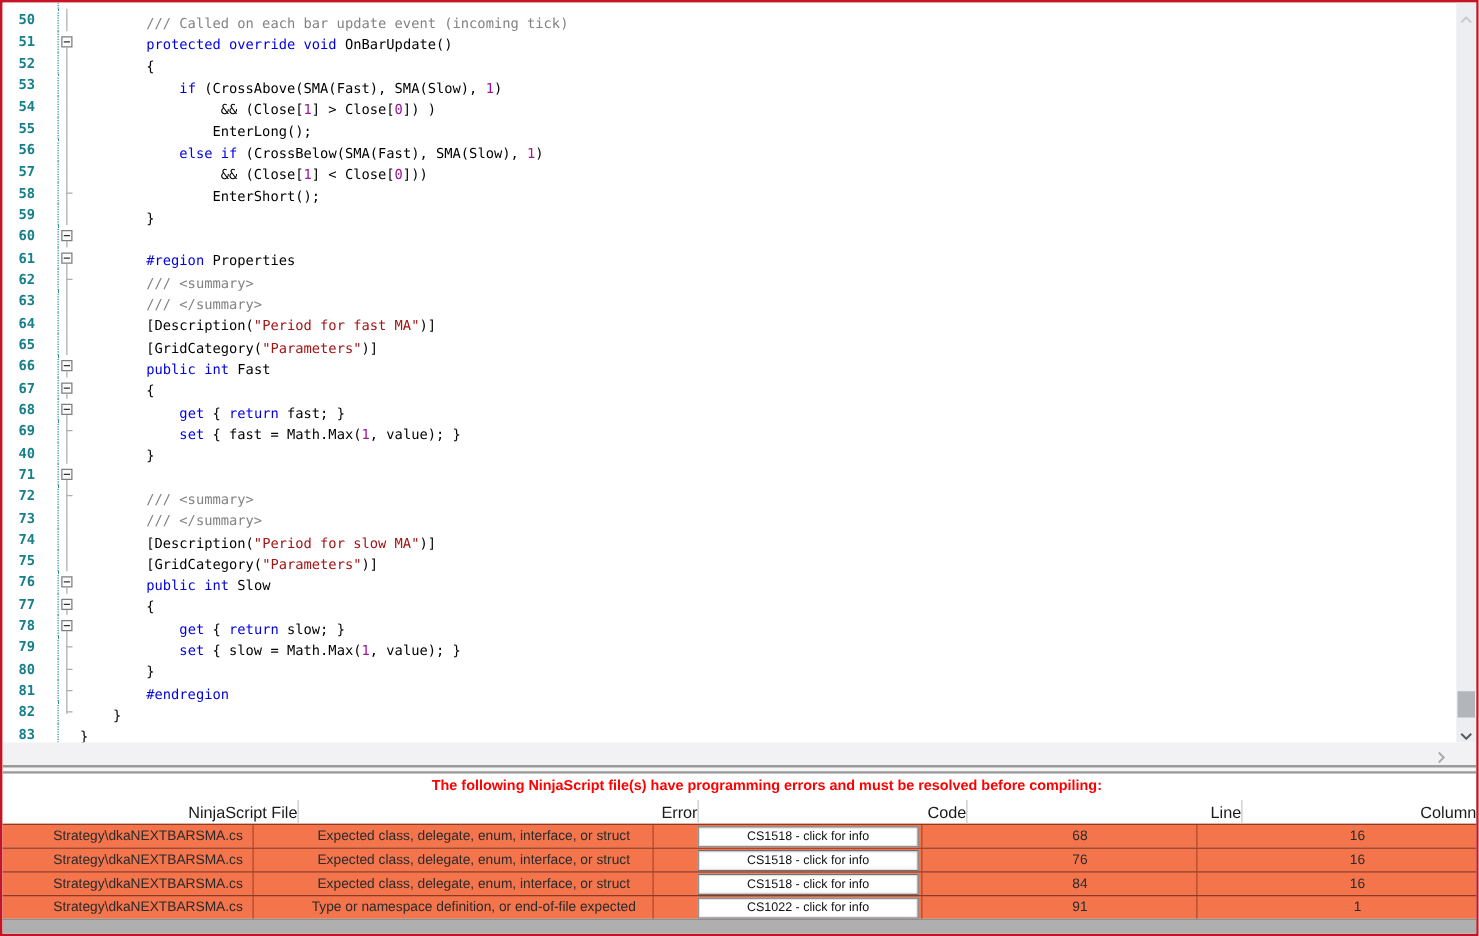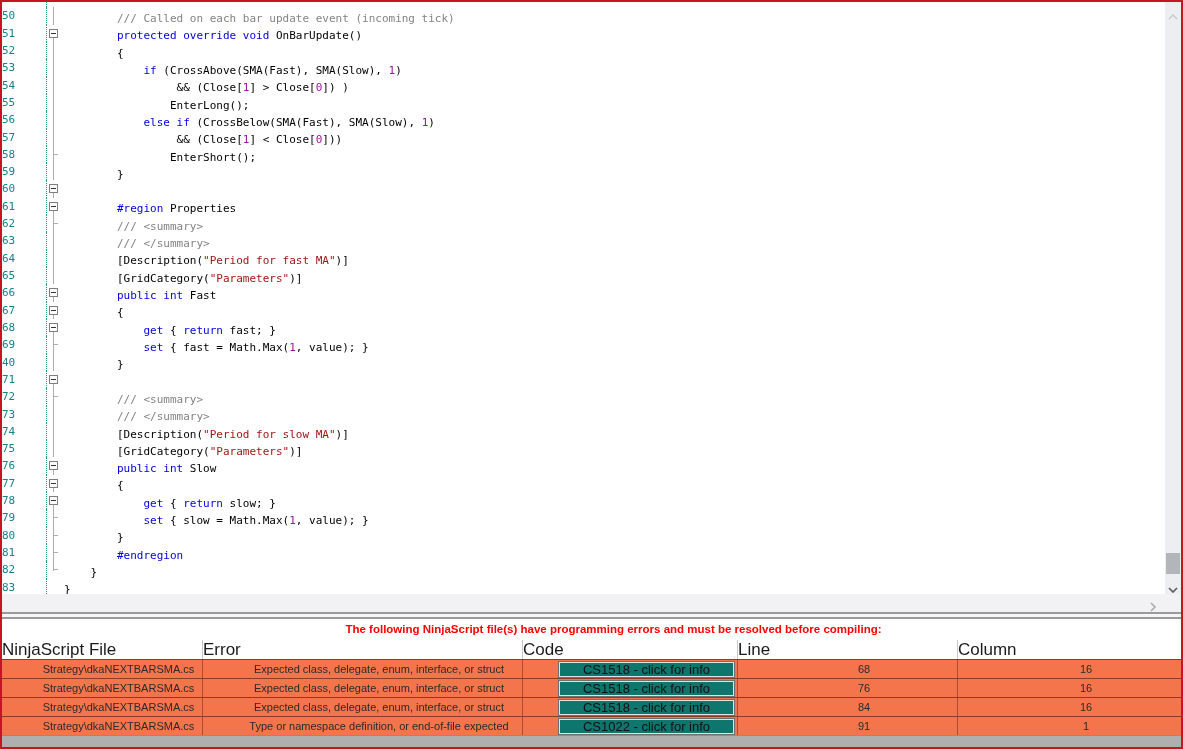--- a/index.html
+++ b/index.html
@@ -11,22 +11,22 @@
   .window{
     position:relative; width:1183px; height:749px; box-sizing:border-box;
     border:2px solid var(--border); background:#FFF; overflow:hidden;
     font-family:"Liberation Sans",sans-serif;
   }
   
   .code-area{position:relative; height:592px; overflow:hidden; background:#FFF;}
   .code-lines{margin-top:-12px;}
   .code-line{display:flex; height:17.32px; line-height:17.32px;
     font-family:"DejaVu Sans Mono",monospace; font-size:11px; white-space:pre;}
-  .ln{flex:none; width:39px; padding-right:5px; text-align:left;
-    color:var(--line-number);}
+  .ln{flex:none; width:39px; padding-right:5px; text-align:center;
+    color:var(--line-number);font-weight:bold;}
   .fold{flex:none; position:relative; width:17px; border-left:1px dotted var(--gutter-sep);}
   .fold .vline{position:absolute; left:6px; top:0; bottom:0; width:1px; background:#ADADAD;}
   .fold.f-box .vline{top:13px;}
   .fold.f-end .vline{bottom:8px;}
   .fold .htick{position:absolute; left:6px; top:8px; width:5px; height:1px; background:#ADADAD;}
   .fold .fbox{position:absolute; left:2px; top:4px; width:9px; height:9px;
     box-sizing:border-box; background:#FDFDFD; border:1px solid #7E7E7E; cursor:pointer;}
   .fold .fbox::after{content:""; position:absolute; left:1px; right:1px; top:3px; height:1px; background:#333;}
   .ct{flex:1 1 auto; color:#000;margin-top:20px;}
   .tk-k{color:var(--keyword);} .tk-p{color:#000;} .tk-c{color:var(--comment);}
@@ -39,33 +39,33 @@
   
   .hscroll{position:relative; height:18px; background:#F2F2F4;}
   .hchev{position:absolute; right:24px; top:4px;}
   
   .splitter{height:7px; box-sizing:border-box; background:#F6F6F6;
     border-top:2px solid #9A9A9A; border-bottom:2px solid #9A9A9A; cursor:row-resize;}
   
   .banner{height:21px; line-height:21px; text-align:center; background:#FFF;
     color:var(--banner-text); font-weight:bold; font-size:11.5px;padding-left:44px;}
   .thead{display:flex; height:19px; line-height:19px; background:#FFF;
-    font-size:17px; color:#1A1A1A; text-align:left;}
+    font-size:13px; color:#1A1A1A; text-align:right;padding-left:36px;}
   .thead .cell{box-sizing:border-box; border-right:1px solid #C8C8C8;}
   .thead .cell:last-child{border-right:none;}
   .erow{display:flex; height:19px; line-height:17px; background:var(--error-row);
     border-top:1px solid #8E3A24; box-sizing:border-box; font-size:11px; color:#2B2B2B;
     text-align:center; cursor:default;}
   .erow .cell{box-sizing:border-box; border-right:1px solid rgba(118,40,20,.55);
     overflow:hidden; display:flex; align-items:center; justify-content:center;padding-left:33px;}
   .erow .cell:last-child{border-right:none;}
   .c0{width:201px; flex:none;} .c1{width:320px; flex:none;}
   .c2{width:215px; flex:none;} .c3{width:220px; flex:none;} .c4{flex:1 1 auto;}
-  .err-btn{width:calc(100% - 6px); height:15px; line-height:13px; background:#0f766e;
-    border:1px solid #707070; box-shadow:inset 0 0 0 1px #E2E2E2; font-size:13px;
+  .err-btn{width:calc(100% - 6px); height:15px; line-height:13px; background:#ffffff;
+    border:1px solid #707070; box-shadow:inset 0 0 0 1px #E2E2E2; font-size:10px;
     color:#111; display:flex; align-items:center; justify-content:center; cursor:pointer;
     font-family:"Liberation Sans",sans-serif;}
   .bottom-strip{height:12px; background:#AFAFAF; border-top:1px solid #8E8E8E;}
 </style>
 </head>
 <body>
 
 <div class="window">
 
   <div class="code-area">

